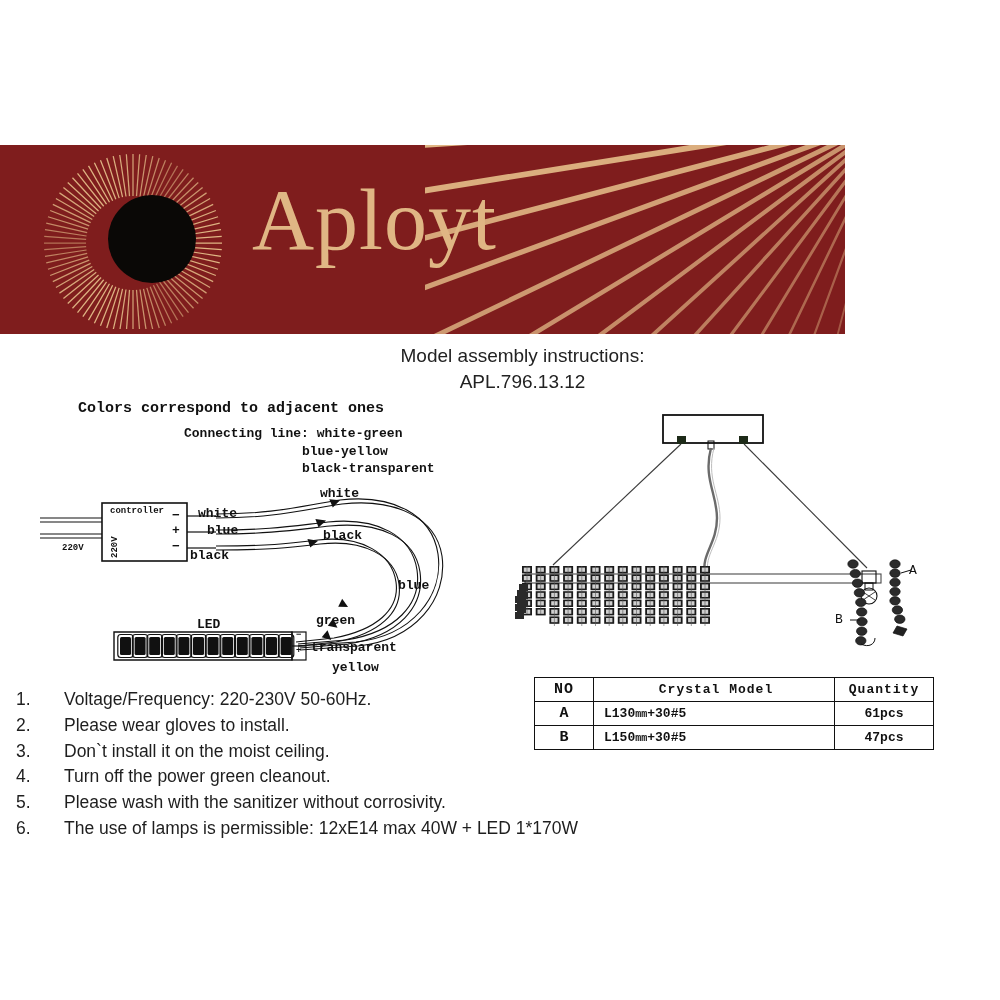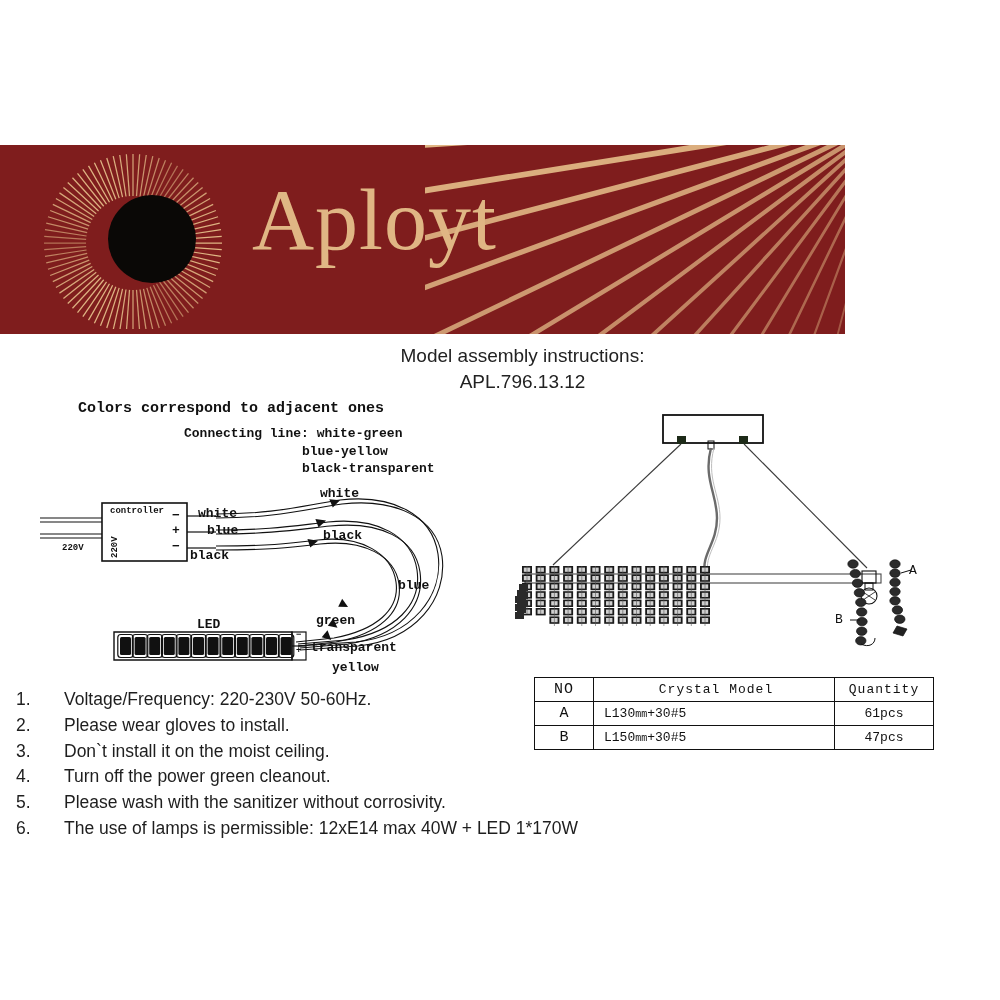--- a/index.html
+++ b/index.html
@@ -66,21 +66,21 @@
   
   #crystal-table{
     position:absolute;left:534px;top:677px;width:400px;
     border-collapse:collapse;
     font-family:"Liberation Mono", monospace;
     color:#111;
   }
   #crystal-table td,#crystal-table th{
     border:1.6px solid #111;
     padding:3px 6px;
-    font-weight:normal;
+    font-weight:bold;
     margin-left:32px;
   }
   #crystal-table thead th{text-align:center;font-size:14.5px;letter-spacing:1px;}
   #crystal-table .c-no{width:46px;text-align:center;font-size:15px;}
   #crystal-table .c-model{text-align:left;font-size:13px;padding-left:10px;}
   #crystal-table .c-qty{width:86px;text-align:center;font-size:13px;}
   #crystal-table .mm{font-size:10px;}
 
   
   #chandelier{position:absolute;left:505px;top:398px;width:480px;height:275px;}

